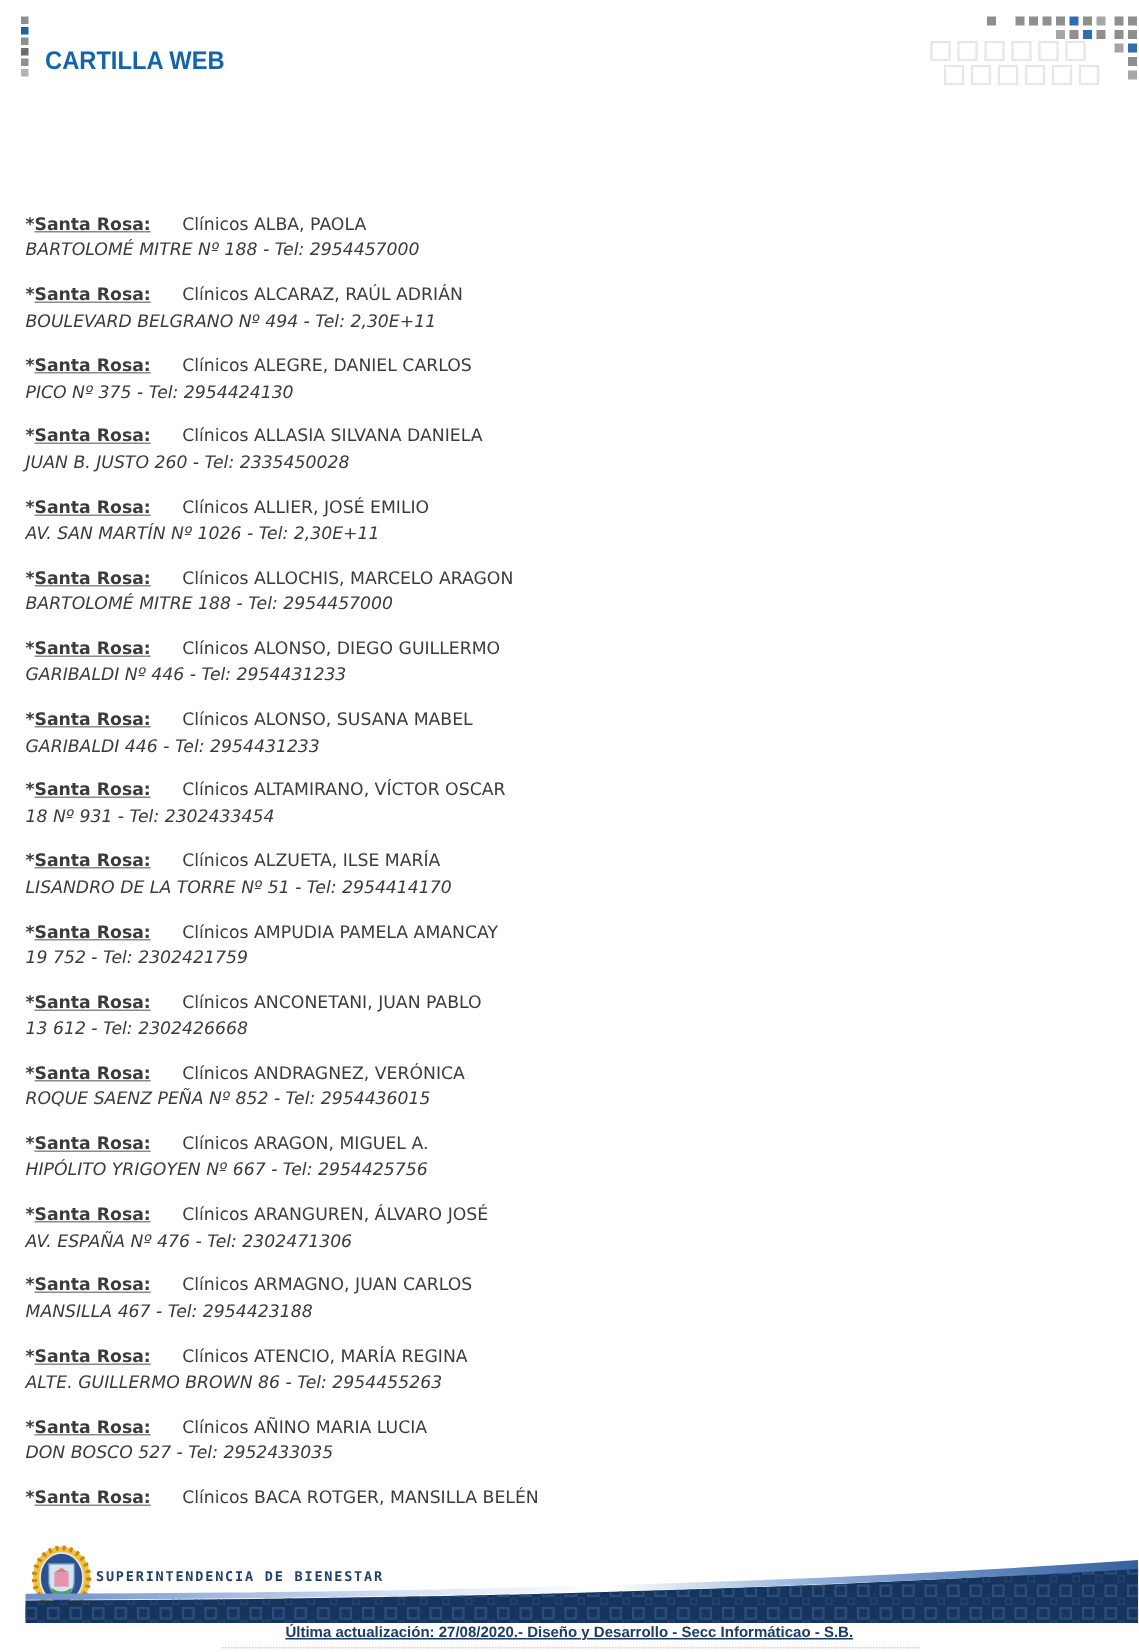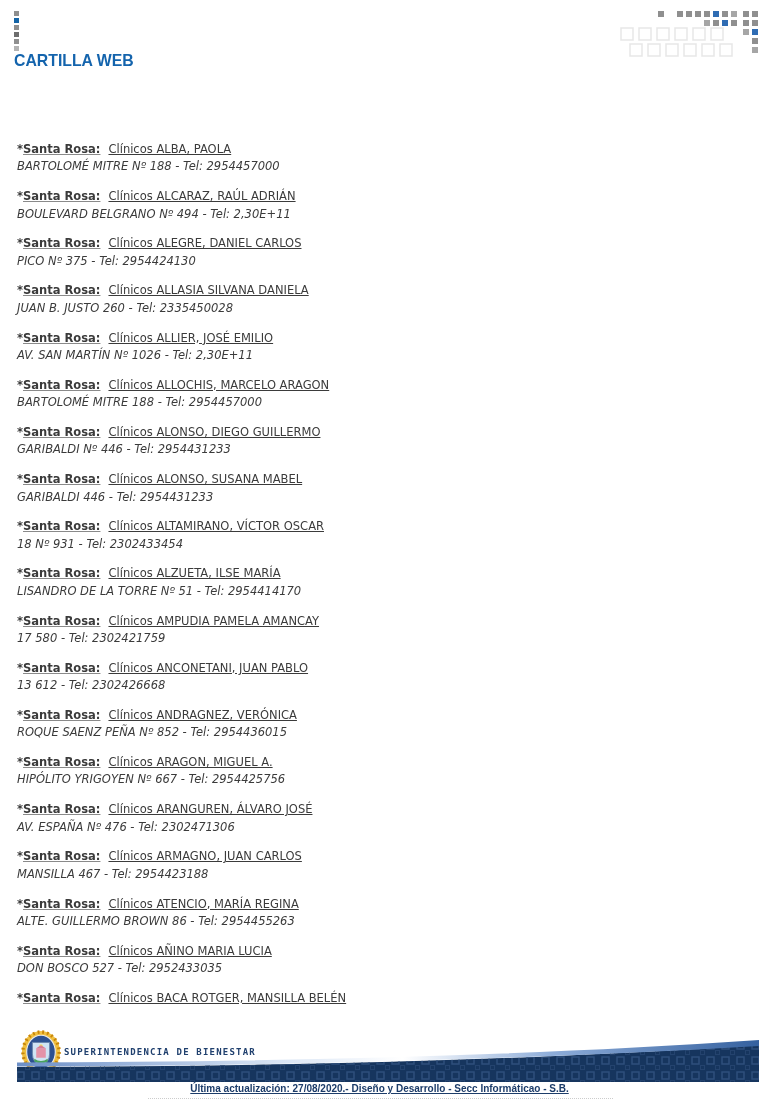--- a/index.html
+++ b/index.html
@@ -2,39 +2,39 @@
 <html><head>
 <meta charset="utf-8">
 <style>
   html,body{margin:0;padding:0;background:#ffffff;}
   .page{
     position:relative;width:759px;height:1101px;background:#ffffff;
     overflow:hidden;font-family:"DejaVu Sans",sans-serif;
   }
 
   
-  .brand{position:absolute;top:11px;left:14px;display:flex;align-items:flex-start;flex-direction:column;}
+  .brand{position:absolute;top:11px;left:14px;display:flex;align-items:flex-end;}
   .brand-squares{display:flex;flex-direction:column;gap:2px;margin-right:11px;}
   .brand-squares span{width:5px;height:5px;background:#8f8f8f;display:block;}
   .brand-squares span:nth-child(2){background:#1565a7;}
   .brand-squares span:nth-child(4){background:#6e6e6e;}
   .brand-squares span:nth-child(6){background:#b3b3b3;}
   .brand-title{
     color:#1464ad;font-weight:bold;font-size:17px;
     font-family:"Liberation Sans",sans-serif;
     transform:scaleX(.93);transform-origin:left center;white-space:nowrap;
   }
   .header-deco{position:absolute;top:8px;right:0;}
 
   
   .list{position:absolute;left:17px;top:141px;width:600px;}
   .entry{margin-bottom:12.35px;font-size:11.5px;line-height:17.4px;color:#3b3b3b;}
   .entry .star{font-weight:bold;}
   .entry .city{font-weight:bold;text-decoration:underline;text-decoration-color:#8a8a8a;}
-  .entry .name{margin-left:8px;text-decoration:underline;}
+  .entry .name{margin-left:21px;}
   .entry .entry-line2{white-space:nowrap;font-style:italic;}
 
   
   .footer{position:absolute;left:0;top:1028px;width:759px;height:73px;}
   .crest{position:absolute;left:20px;top:2px;}
   .org{
     position:absolute;left:64px;top:19px;
     font-family:"DejaVu Sans Mono",monospace;font-size:9px;font-weight:bold;
     letter-spacing:1.2px;color:#20406e;white-space:nowrap;
   }
@@ -143,21 +143,21 @@
       <div class="entry">
       <div class="line1"><span class="star">*</span><span class="city">Santa Rosa:</span><span class="name">Clínicos ALTAMIRANO, VÍCTOR OSCAR</span></div>
       <div class="entry-line2">18 Nº 931 - Tel: 2302433454</div>
     </div>
       <div class="entry">
       <div class="line1"><span class="star">*</span><span class="city">Santa Rosa:</span><span class="name">Clínicos ALZUETA, ILSE MARÍA</span></div>
       <div class="entry-line2">LISANDRO DE LA TORRE Nº 51 - Tel: 2954414170</div>
     </div>
       <div class="entry">
       <div class="line1"><span class="star">*</span><span class="city">Santa Rosa:</span><span class="name">Clínicos AMPUDIA PAMELA AMANCAY</span></div>
-      <div class="entry-line2">17 580 - Tel: 2302421759</div>
+      <div class="entry-line2">19 752 - Tel: 2302421759</div>
     </div>
       <div class="entry">
       <div class="line1"><span class="star">*</span><span class="city">Santa Rosa:</span><span class="name">Clínicos ANCONETANI, JUAN PABLO</span></div>
       <div class="entry-line2">13 612 - Tel: 2302426668</div>
     </div>
       <div class="entry">
       <div class="line1"><span class="star">*</span><span class="city">Santa Rosa:</span><span class="name">Clínicos ANDRAGNEZ, VERÓNICA</span></div>
       <div class="entry-line2">ROQUE SAENZ PEÑA Nº 852 - Tel: 2954436015</div>
     </div>
       <div class="entry">

